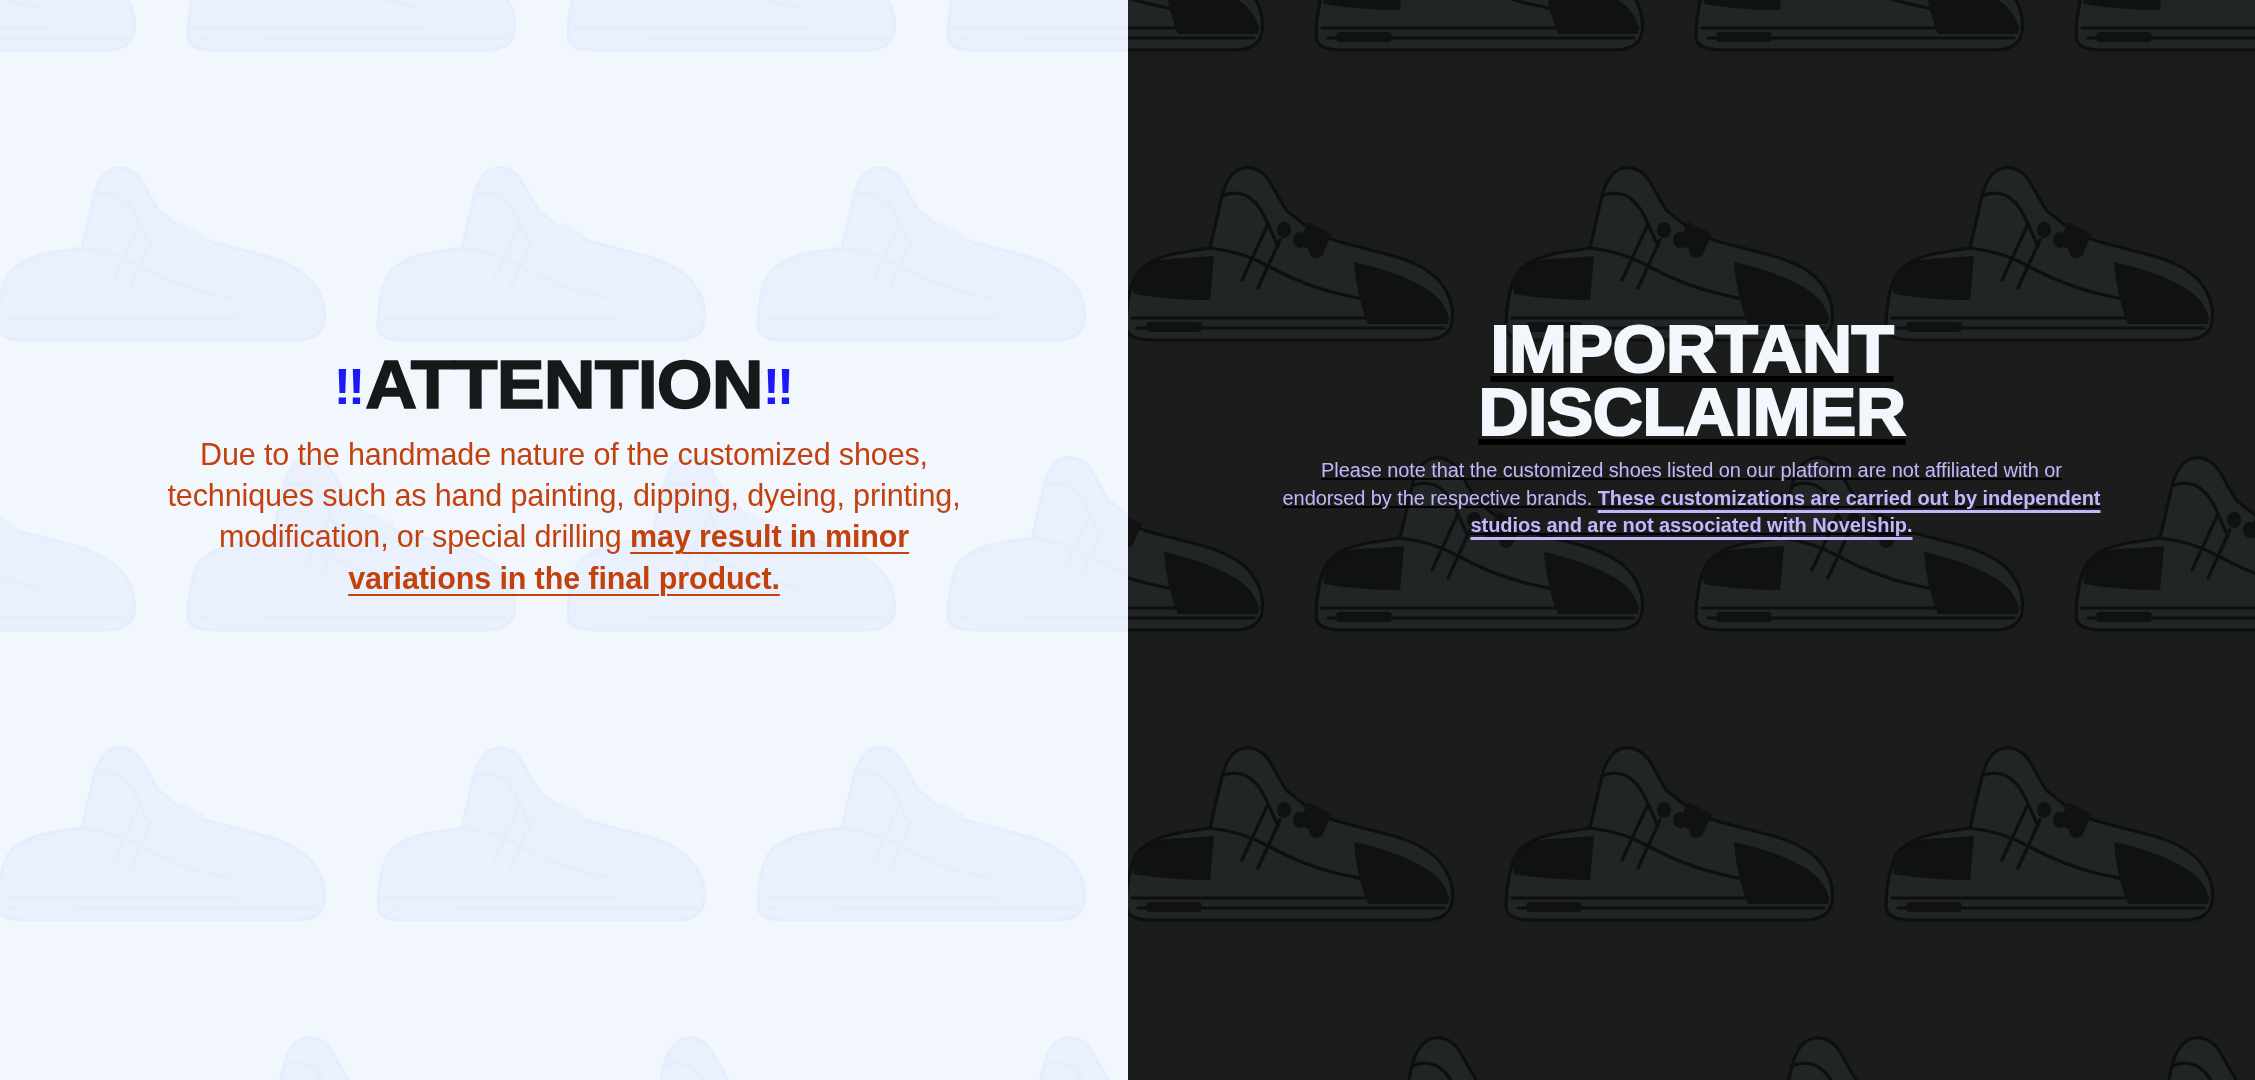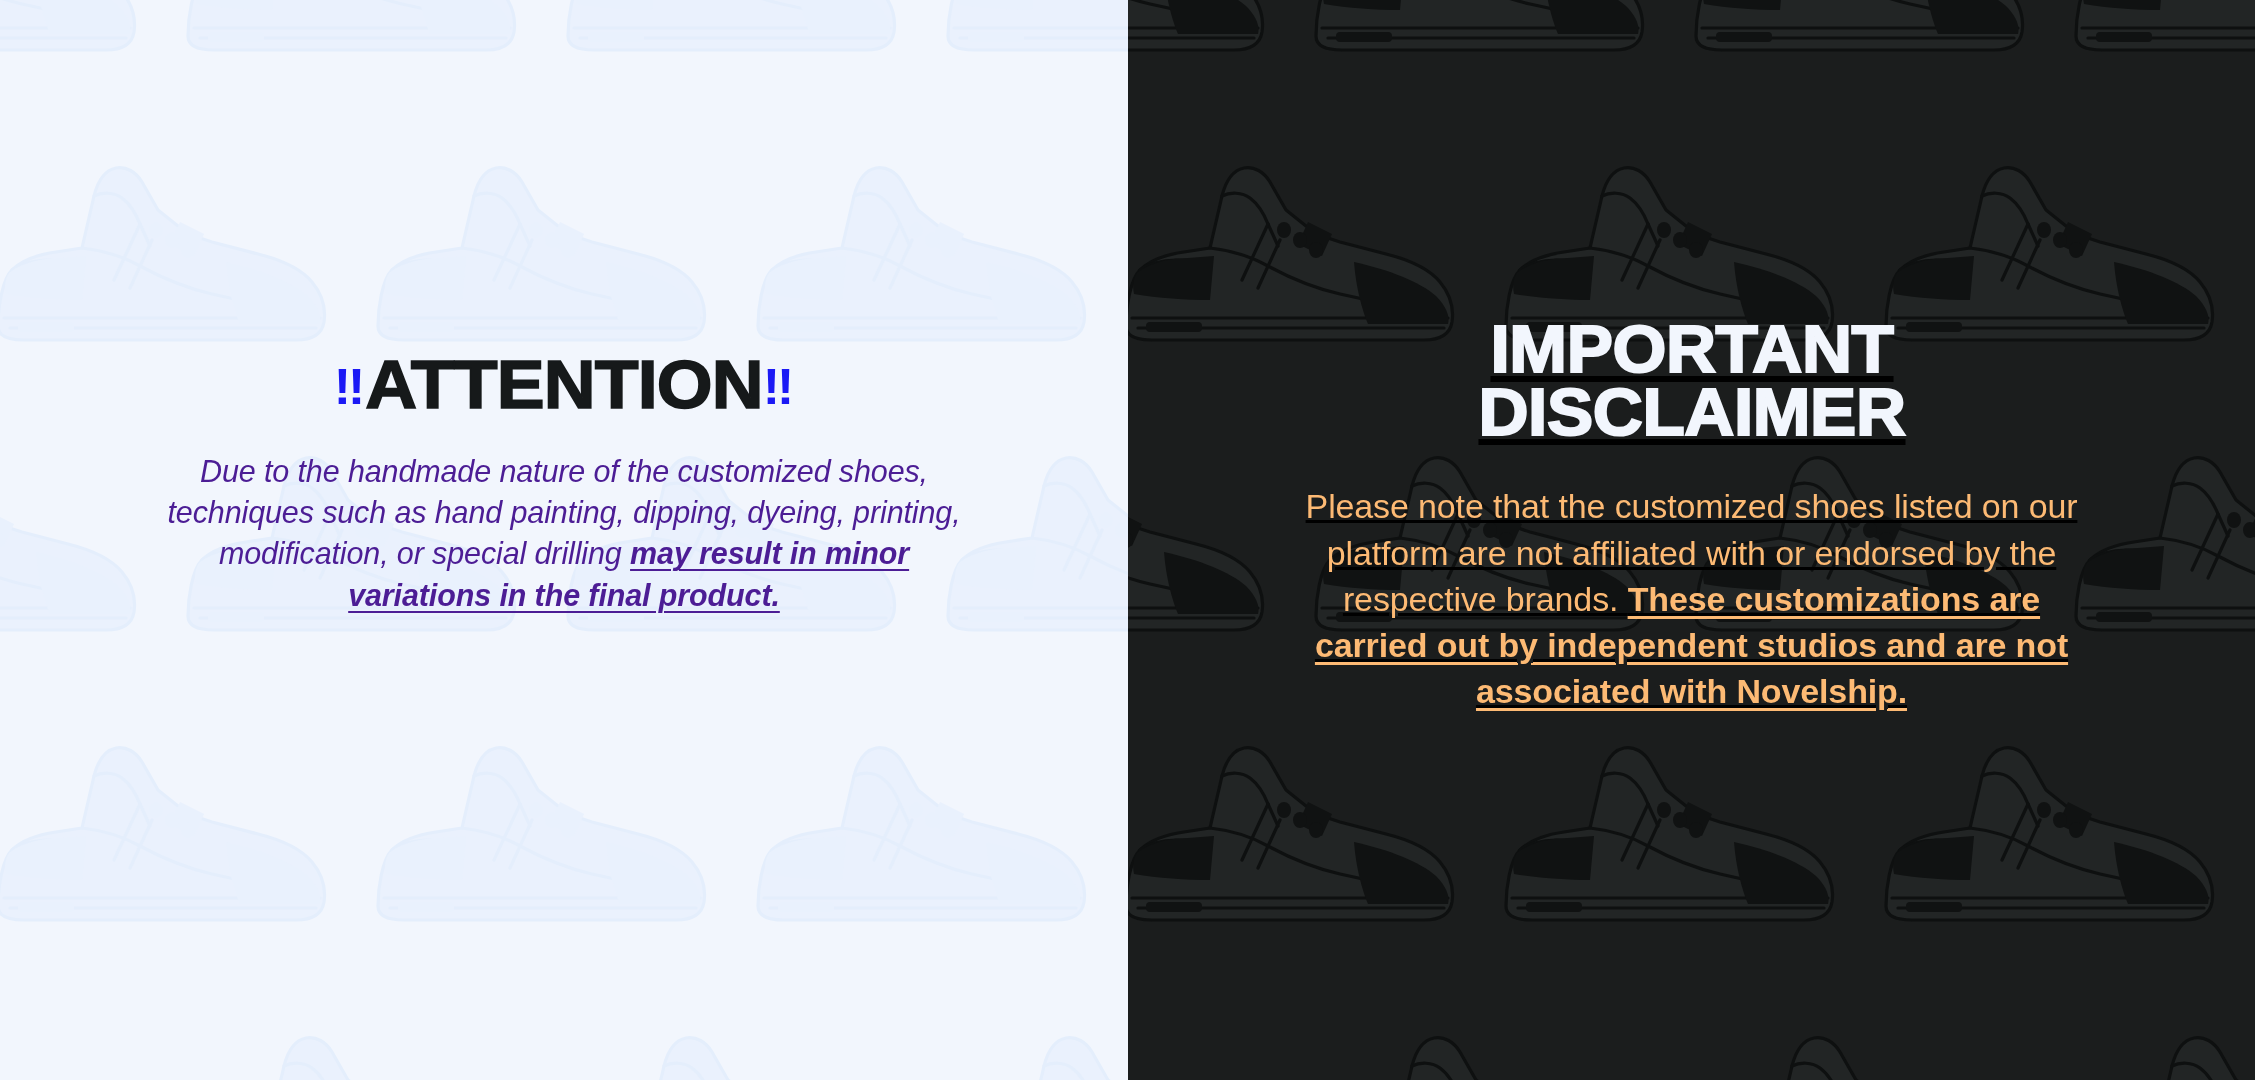--- a/index.html
+++ b/index.html
@@ -107,29 +107,28 @@
 
   .body-text {
     margin: 0;
     font-family: "Liberation Sans", sans-serif;
     font-weight: 400;
     font-size: 30.5px;
     line-height: 1.36;
     letter-spacing: -0.004em;
   }
   .body-light {
-    color: #4c1d95;
-    margin-top: 33px;
+    color: #c2410c;
+    margin-top: 16px;
     padding: 0 8px;
-    font-style: italic;
   }
   .body-dark {
-    color: #fdba74;
-    margin-top: 40px;
-    font-size: 34px;
+    color: #c4b5fd;
+    margin-top: 14px;
+    font-size: 20px;
     padding: 0 6px;
   }
   .body-text .strong-ul {
     font-weight: 700;
     text-decoration: underline;
     text-underline-offset: 5px;
     text-decoration-thickness: 2.4px;
   }
   .body-dark .strong-ul {
     text-decoration-thickness: 2.6px;

